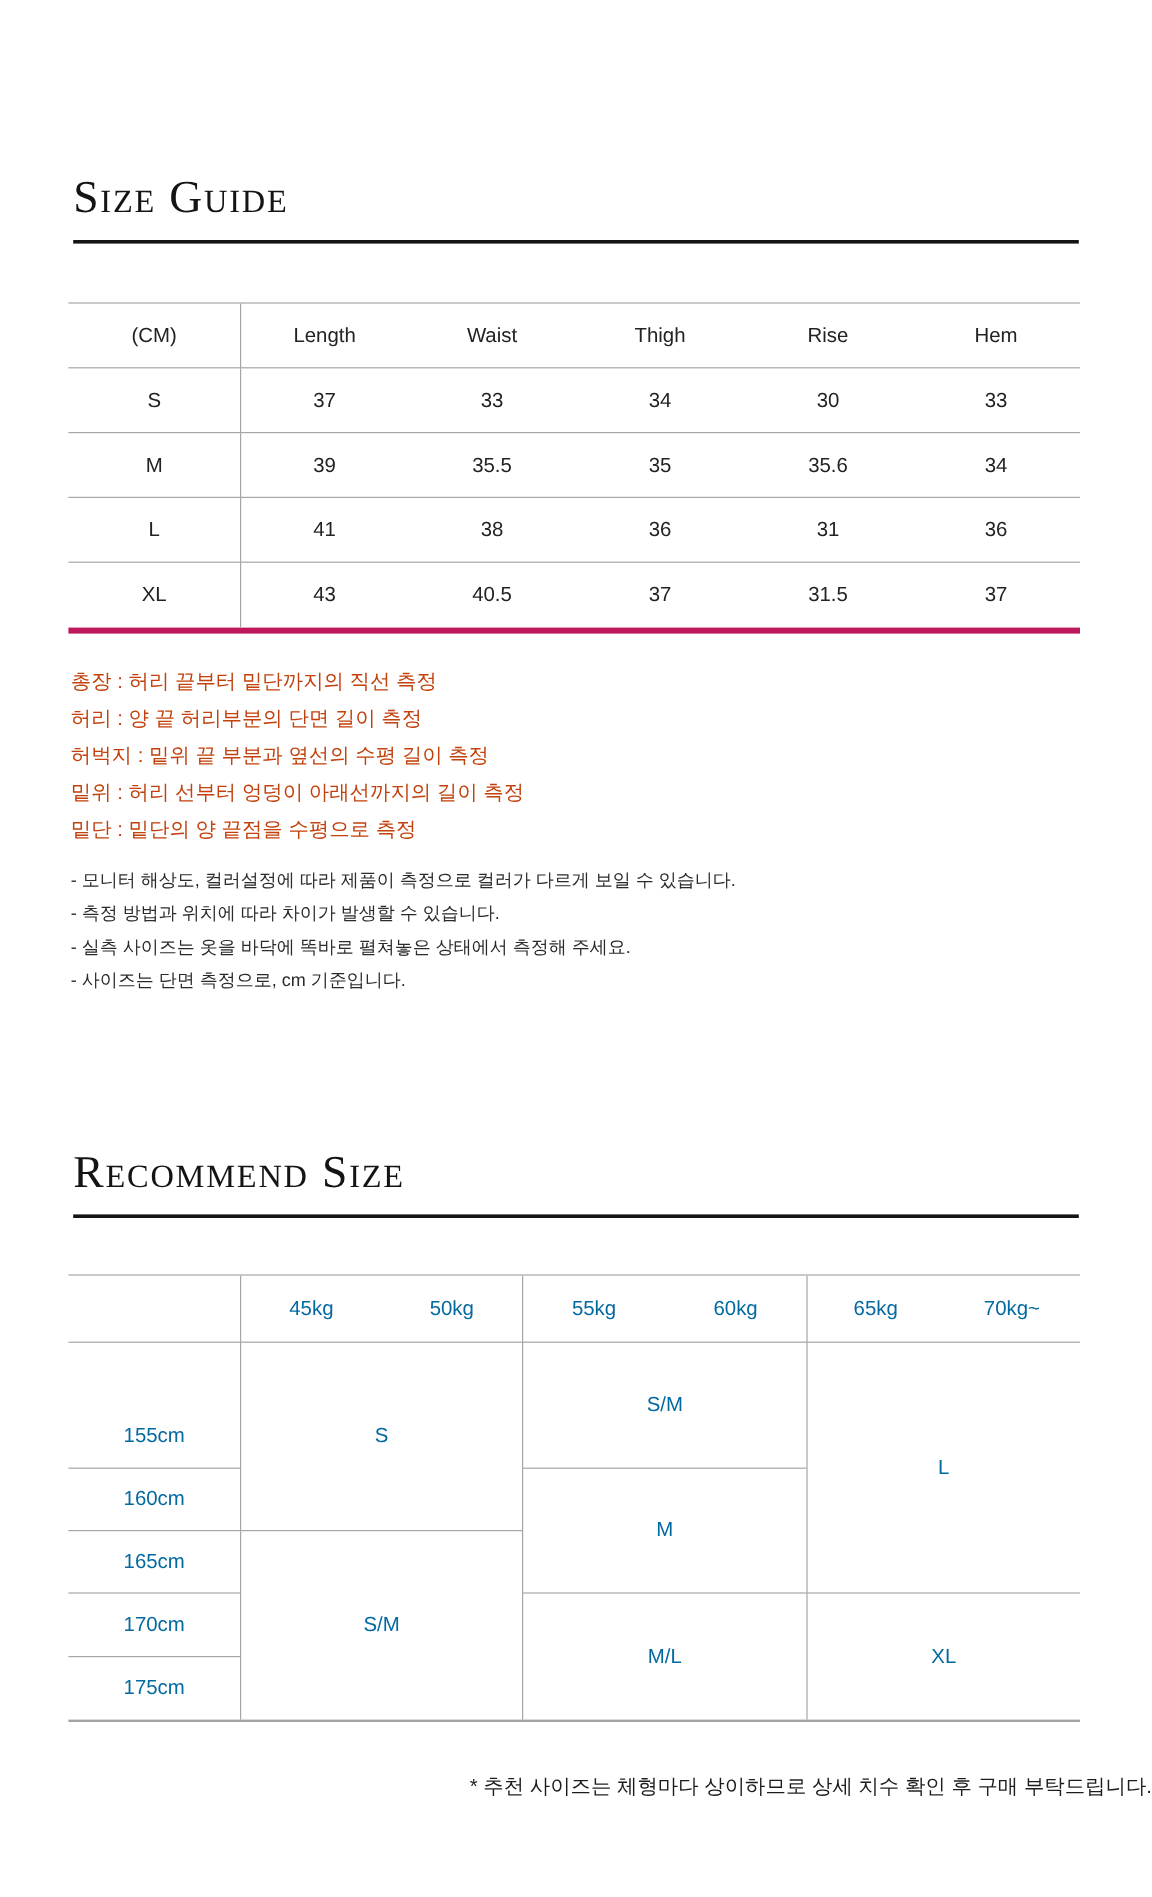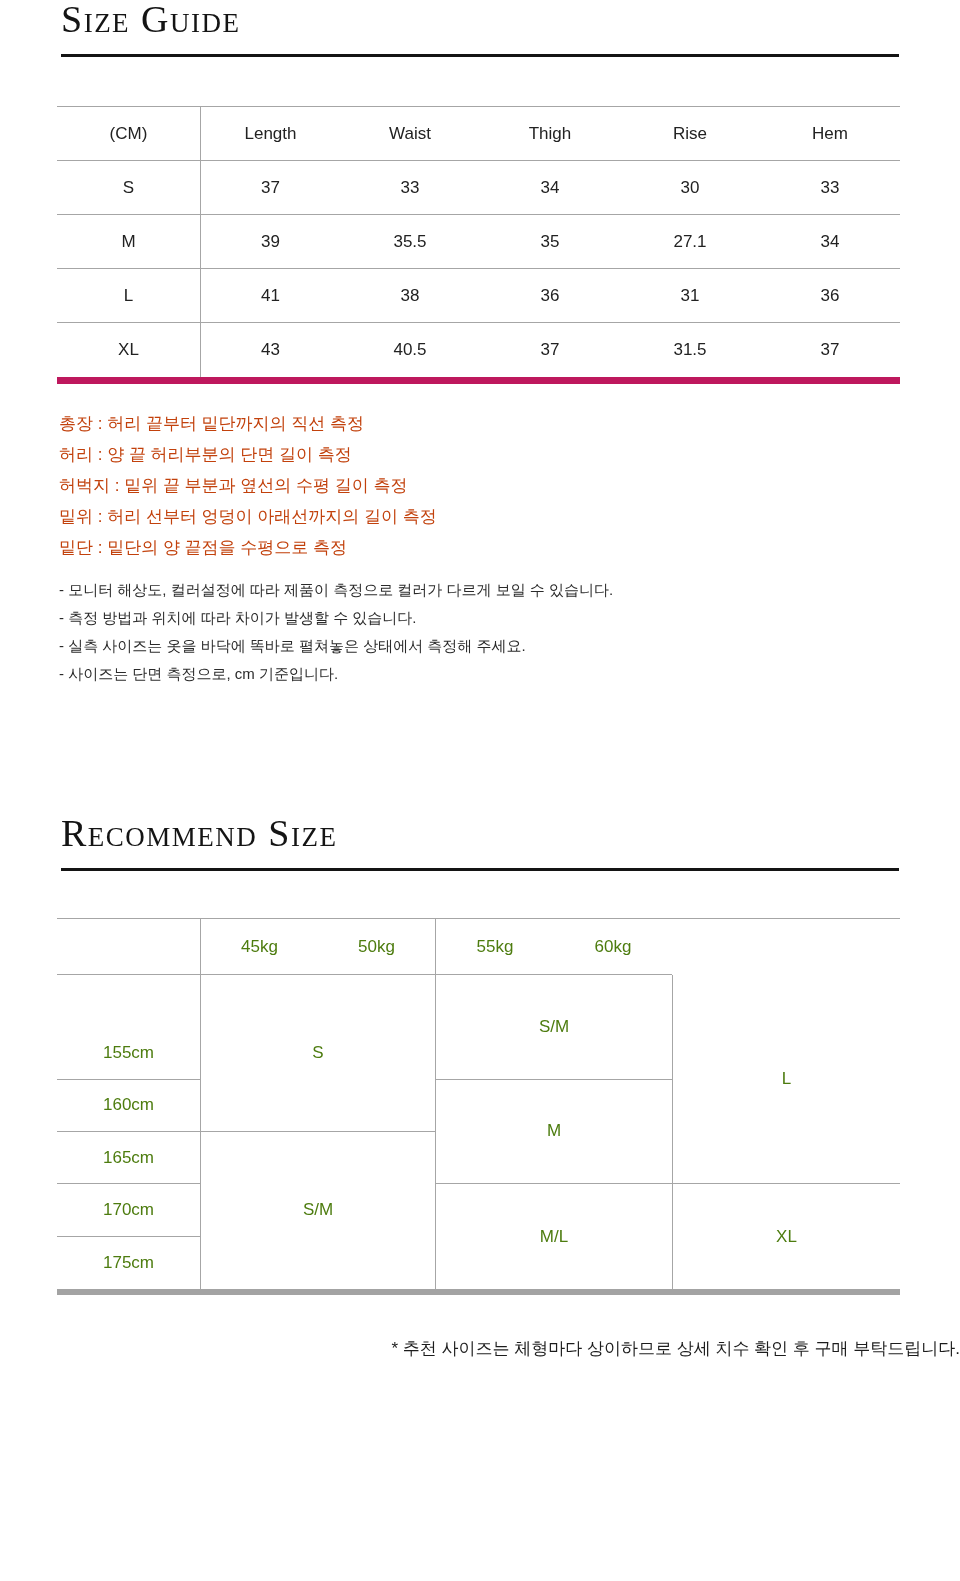--- a/index.html
+++ b/index.html
@@ -14,35 +14,35 @@
   .sc-title {
     font-family:"Liberation Serif","DejaVu Serif",serif;
     font-variant:small-caps;
     font-weight:500;
     font-size:38px;
     line-height:38px;
     letter-spacing:1.5px;
     color:#141414;
     margin:0 0 0 61px;
   }
-  .title-1 { }
+  .title-1 { padding-top:146px; }
   .title-2 { padding-top:126px; }
   .rule {
     height:3px; background:#141414;
     width:838px; margin:16px 0 0 61px;
   }
   
   .t1 {
     display:grid;
     grid-template-columns:143px repeat(5,1fr);
     grid-auto-rows:54px;
     width:843px;
     margin:49px 0 0 57px;
     border-top:1px solid #a6a6a6;
-    border-bottom:7px solid #be185d;
+    border-bottom:5px solid #be185d;
     font-size:17px; color:#222222;
   }
   .t1 .c, .t2 .c {
     display:flex; align-items:center; justify-content:center;
     box-sizing:border-box;
   }
   .t1 .c { border-bottom:1px solid #a6a6a6; }
   .t1 .c:nth-last-child(-n+6) { border-bottom:none; }
   .t1 .vl { border-left:1px solid #a6a6a6; }
   
@@ -51,22 +51,22 @@
   .notes { margin:13px 0 0 59px; }
   .notes p { margin:0; font-size:15px; line-height:28px; color:#2a2a2a; }
   
   .t2 {
     display:grid;
     grid-template-columns:143px 235px 237px 228px;
     grid-template-rows:56px repeat(6,52.33px);
     width:843px;
     margin:47px 0 0 57px;
     border-top:1px solid #a6a6a6;
-    border-bottom:6px solid #a3a3a3;
-    font-size:17px; color:#4d7c0f;
+    border-bottom:2px solid #a3a3a3;
+    font-size:17px; color:#0369a1;
   }
   .t2 .vl { border-left:1px solid #a6a6a6; }
   .t2 .hb { border-bottom:1px solid #a6a6a6; }
   .t2 .ghead { display:flex; align-items:center; box-sizing:border-box; }
   .t2 .wlabel { flex:1; text-align:center; }
   
   .pos-c1r1 { grid-column:1; grid-row:1; }
   .pos-c2r1 { grid-column:2; grid-row:1; }
   .pos-c3r1 { grid-column:3; grid-row:1; }
   .pos-c4r1 { grid-column:4; grid-row:1; }
@@ -107,21 +107,21 @@
       <div class="c vl">37</div>
       <div class="c">33</div>
       <div class="c">34</div>
       <div class="c">30</div>
       <div class="c">33</div>
 
       <div class="c">M</div>
       <div class="c vl">39</div>
       <div class="c">35.5</div>
       <div class="c">35</div>
-      <div class="c">27.1</div>
+      <div class="c">35.6</div>
       <div class="c">34</div>
 
       <div class="c">L</div>
       <div class="c vl">41</div>
       <div class="c">38</div>
       <div class="c">36</div>
       <div class="c">31</div>
       <div class="c">36</div>
 
       <div class="c">XL</div>
@@ -156,20 +156,24 @@
 
       <div class="c hb pos-c1r1"></div>
       <div class="ghead vl hb pos-c2r1">
         <span class="wlabel">45kg</span>
         <span class="wlabel">50kg</span>
       </div>
       <div class="ghead vl hb pos-c3r1">
         <span class="wlabel">55kg</span>
         <span class="wlabel">60kg</span>
       </div>
+      <div class="ghead vl hb pos-c4r1">
+        <span class="wlabel">65kg</span>
+        <span class="wlabel">70kg~</span>
+      </div>
 
       <div class="c hb pos-h2">155cm</div>
       <div class="c hb pos-h3">160cm</div>
       <div class="c hb pos-h4">165cm</div>
       <div class="c hb pos-h5">170cm</div>
       <div class="c pos-h6">175cm</div>
 
       <div class="c vl hb pos-s">S</div>
       <div class="c vl pos-sm1">S/M</div>
       <div class="c vl hb pos-sm2">S/M</div>

